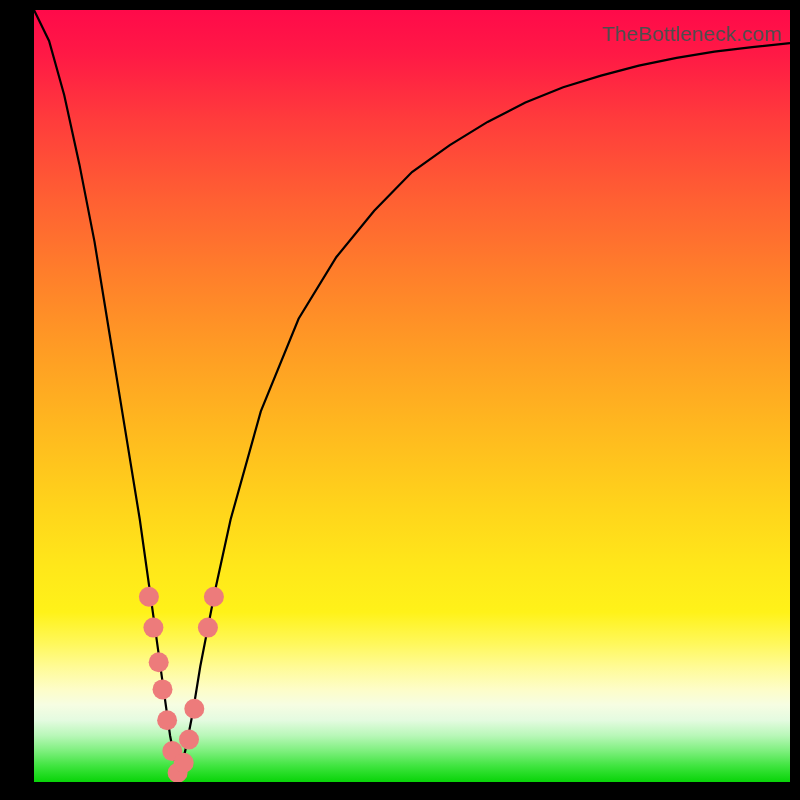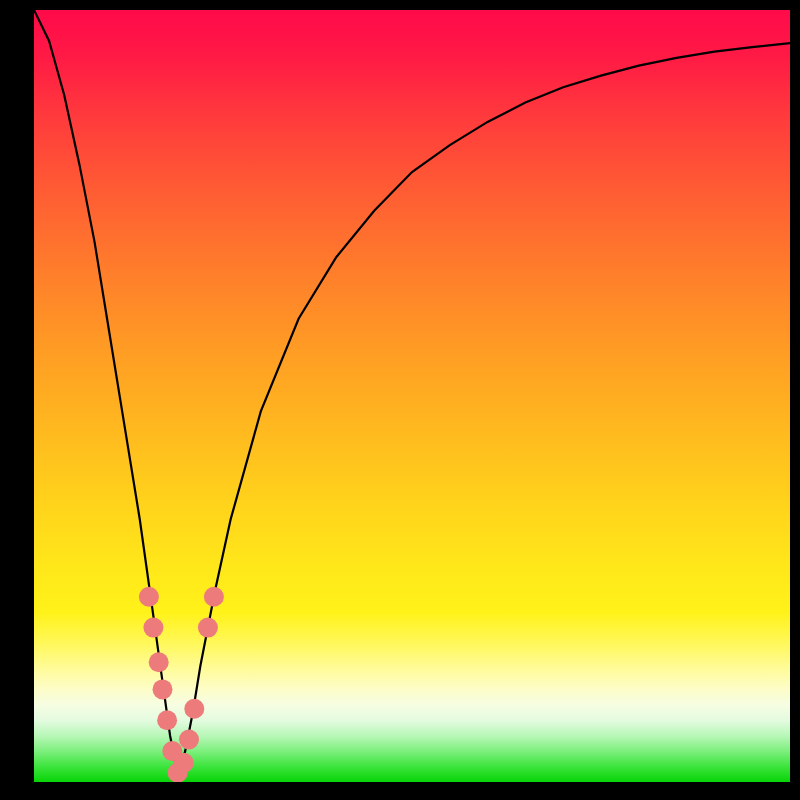--- a/index.html
+++ b/index.html
@@ -79,20 +79,21 @@
   }
 </style>
 </head>
 <body>
 
 <div class="chart-frame">
 
   <div class="plot-area">
     <div class="gradient-bg"></div>
 
+    <div class="attribution">TheBottleneck.com</div>
 
     <svg class="curve" viewBox="0 0 756 772" preserveAspectRatio="none">
       <path id="curve-path" fill="none" stroke="#000" stroke-width="2.2" d="M0.0 0.0 L15.1 30.9 L30.2 84.9 L45.4 154.4 L60.5 231.6 L75.6 324.2 L90.7 416.9 L105.8 509.5 L121.0 617.6 L128.5 671.6 L136.1 725.7 L143.6 764.3 L151.2 741.1 L158.8 702.5 L166.3 656.2 L181.4 579.0 L196.6 509.5 L226.8 401.4 L264.6 308.8 L302.4 247.0 L340.2 200.7 L378.0 162.1 L415.8 135.1 L453.6 111.9 L491.4 92.6 L529.2 77.2 L567.0 65.6 L604.8 55.6 L642.6 47.9 L680.4 41.7 L718.2 37.1 L756.0 33.2 "></path>
       <g id="markers-group">
           <circle cx="114.9" cy="586.7" r="10" class="marker"></circle>
           <circle cx="119.4" cy="617.6" r="10" class="marker"></circle>
           <circle cx="124.7" cy="652.3" r="10" class="marker"></circle>
           <circle cx="128.5" cy="679.4" r="10" class="marker"></circle>
           <circle cx="133.1" cy="710.2" r="10" class="marker"></circle>
           <circle cx="138.3" cy="741.1" r="10" class="marker"></circle>

